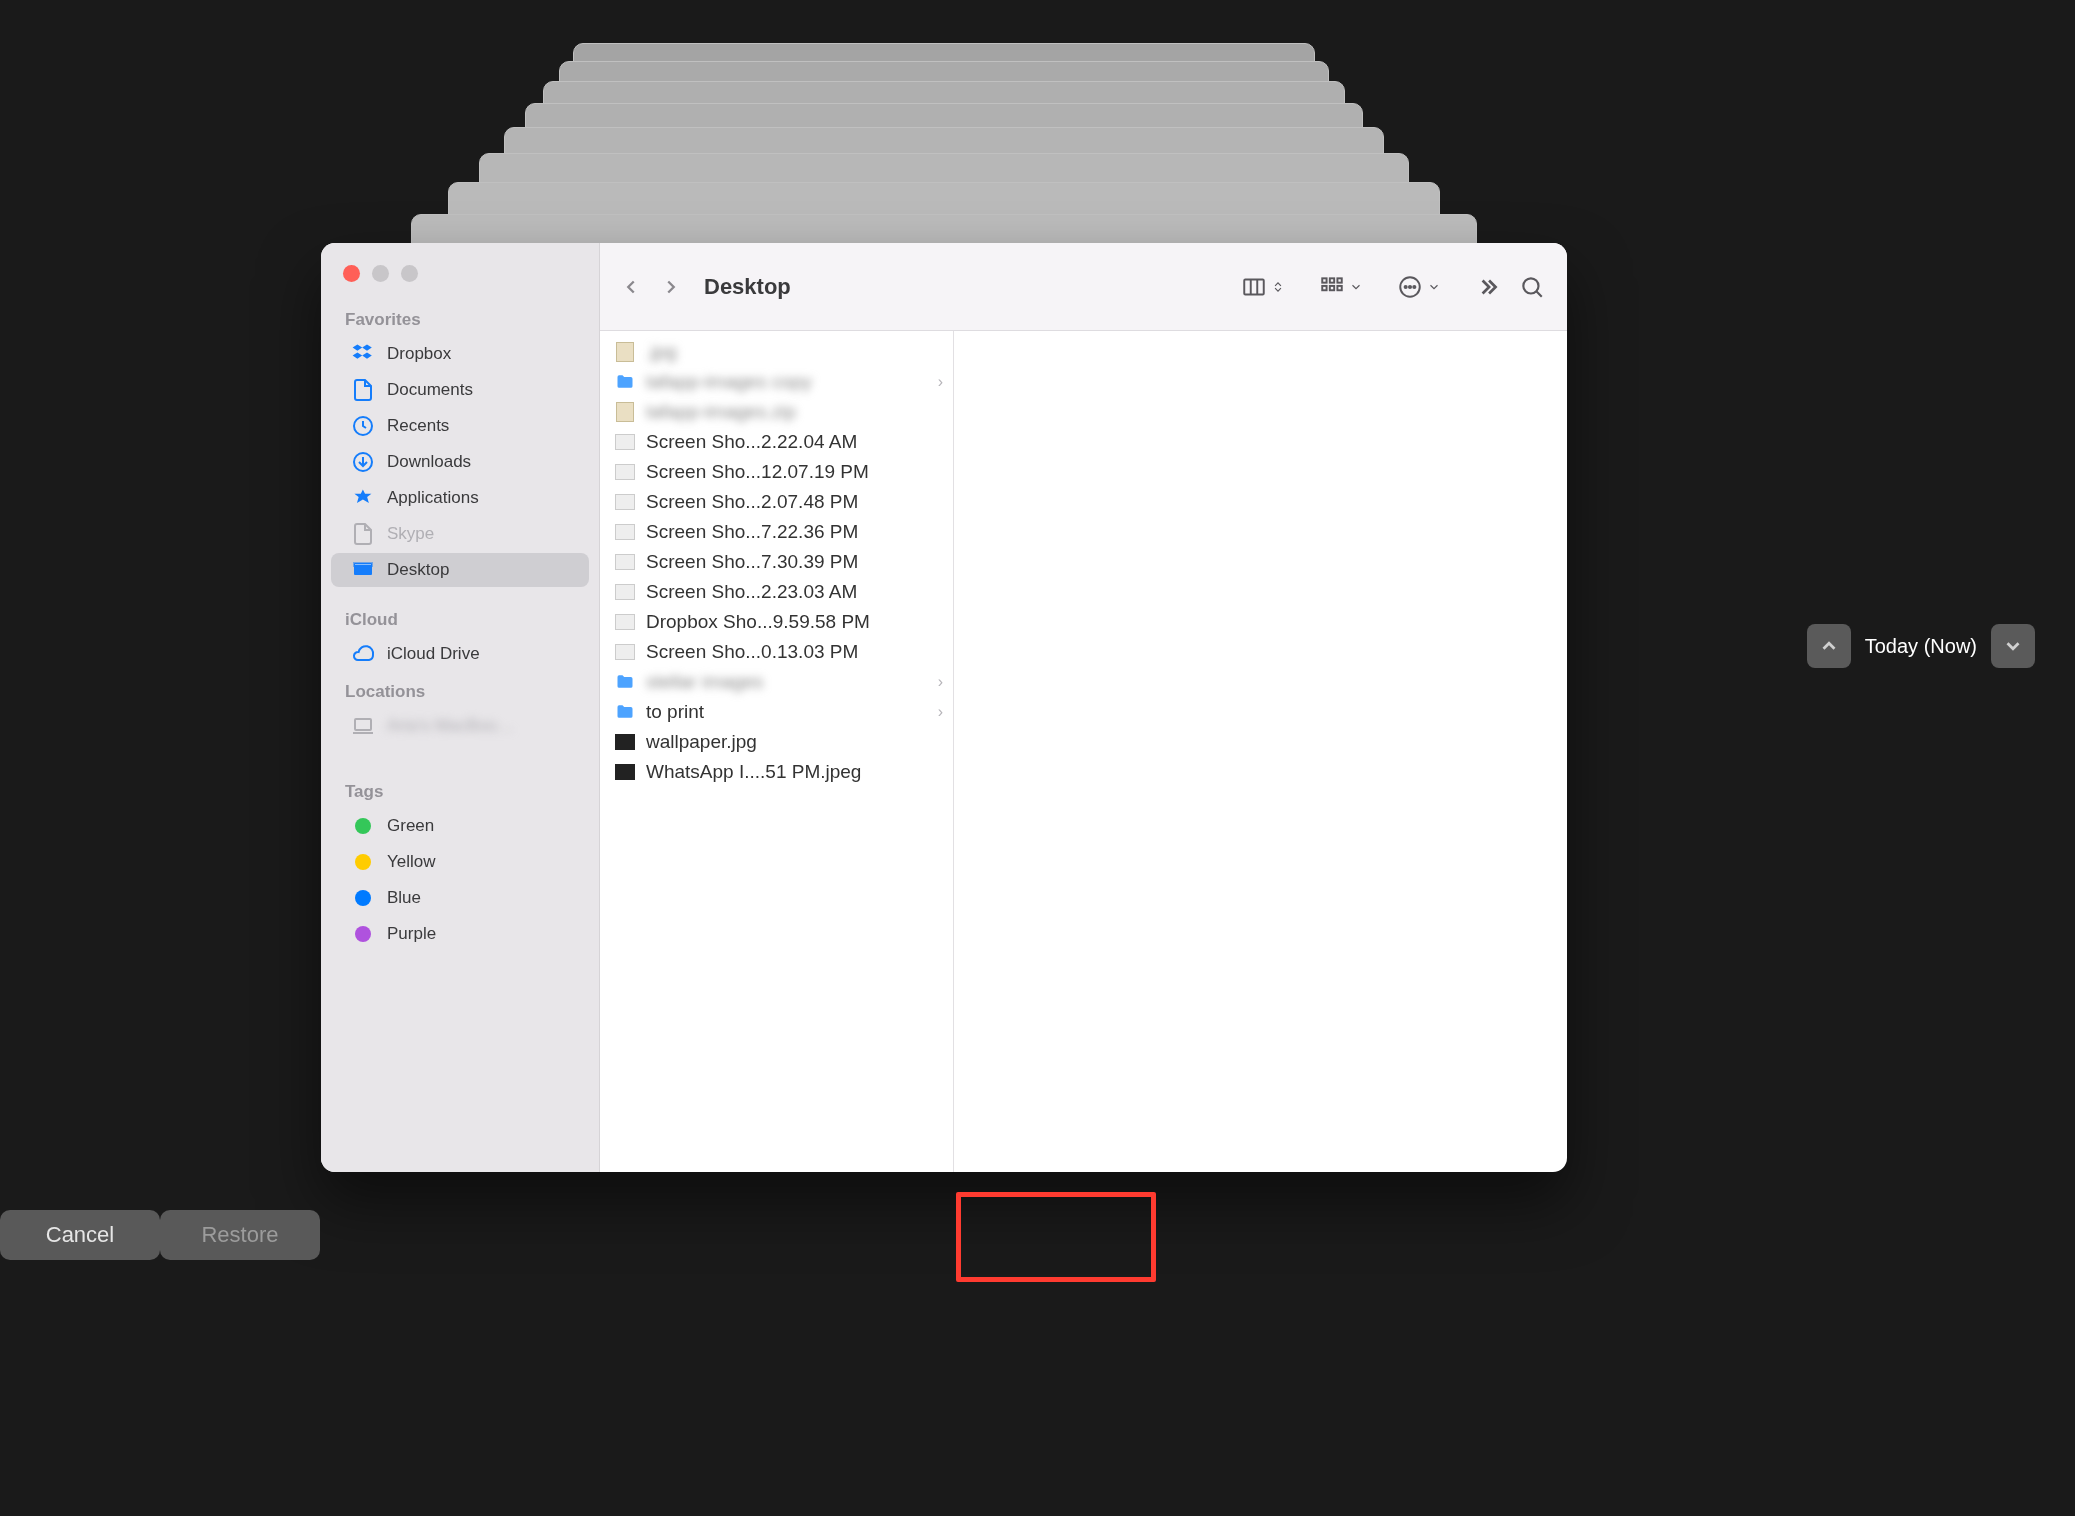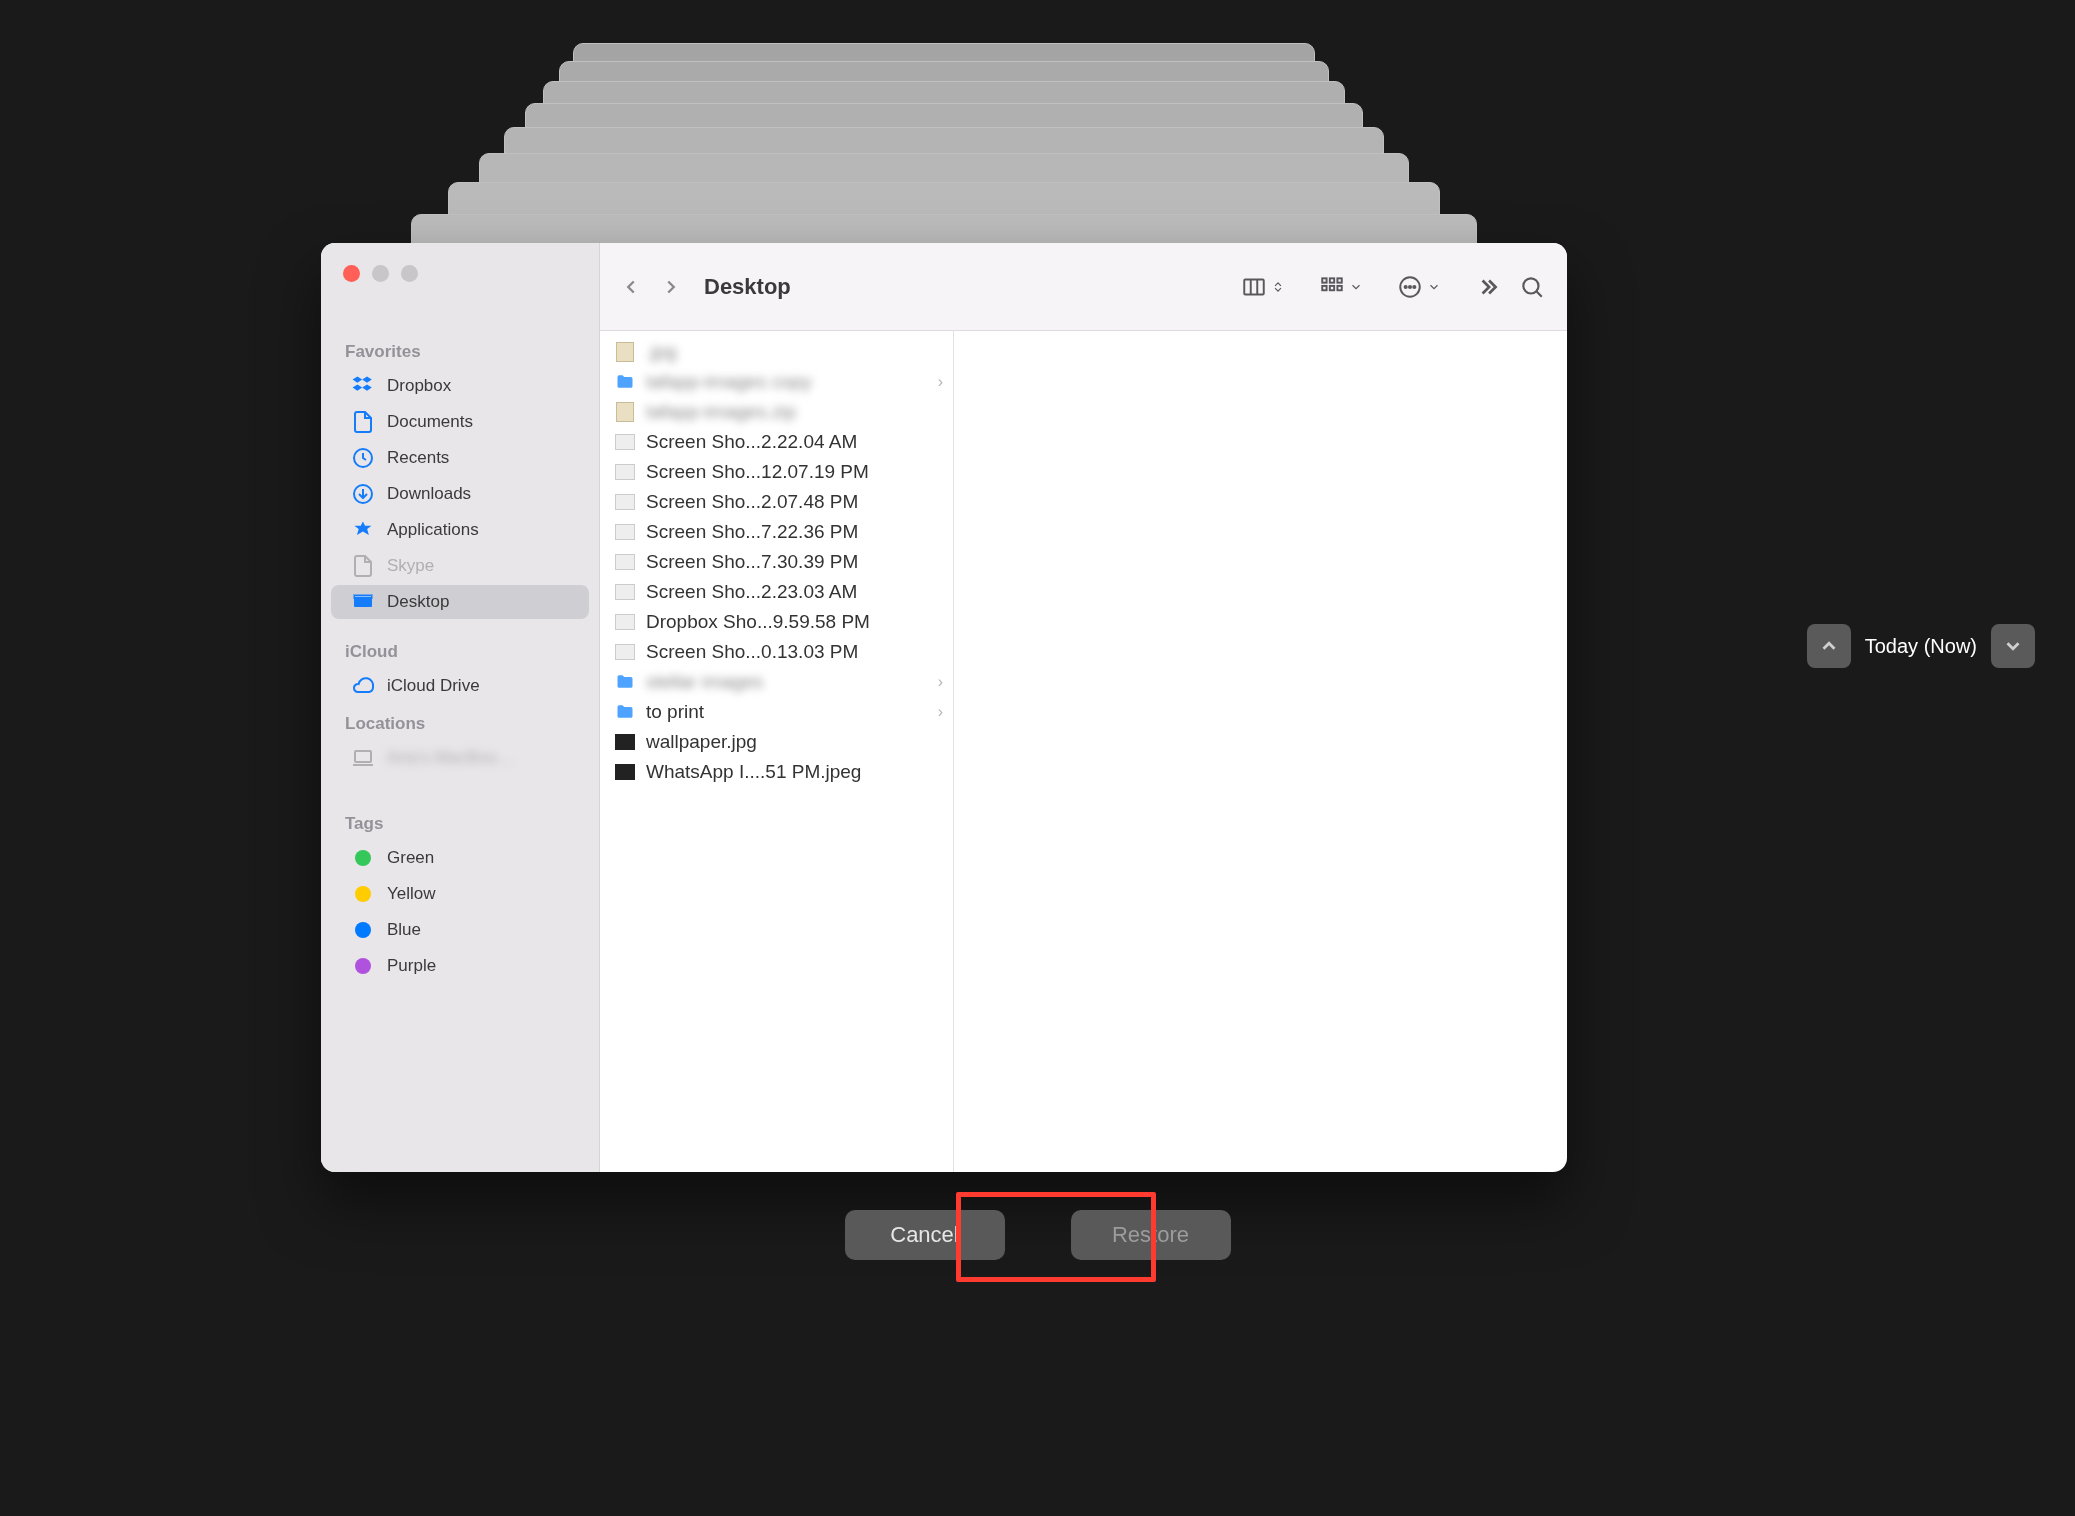--- a/index.html
+++ b/index.html
@@ -60,21 +60,20 @@
   .traffic .dot {
     width: 17px; height: 17px; border-radius: 50%;
   }
   .dot.red { background:#ff5f57; }
   .dot.gray { background:#c8c6c9; }
   .section-label {
     color: #949298;
     font-size: 17px;
     font-weight: 600;
     padding: 8px 0 6px 24px;
-    margin-top: 32px;
   }
   .side-item {
     display: flex;
     align-items: center;
     gap: 12px;
     padding: 5px 10px 5px 20px;
     margin: 1px 10px;
     border-radius: 8px;
     font-size: 17px;
     color: #3a3a3c;
@@ -189,22 +188,20 @@
     color:#d0d0d0;
   }
   .tl-label { font-size:20px; font-weight:500; }
 
   
   .bottom-btns {
     position:absolute;
     left:0; right:0;
     top: 1210px;
     display:flex;
-    justify-content:center;
-    gap: 66px;
   }
   .btn {
     min-width: 160px;
     padding: 12px 34px;
     background:#595959;
     color:#e6e6e6;
     font-size:22px;
     border-radius:10px;
     text-align:center;
     border:none;

